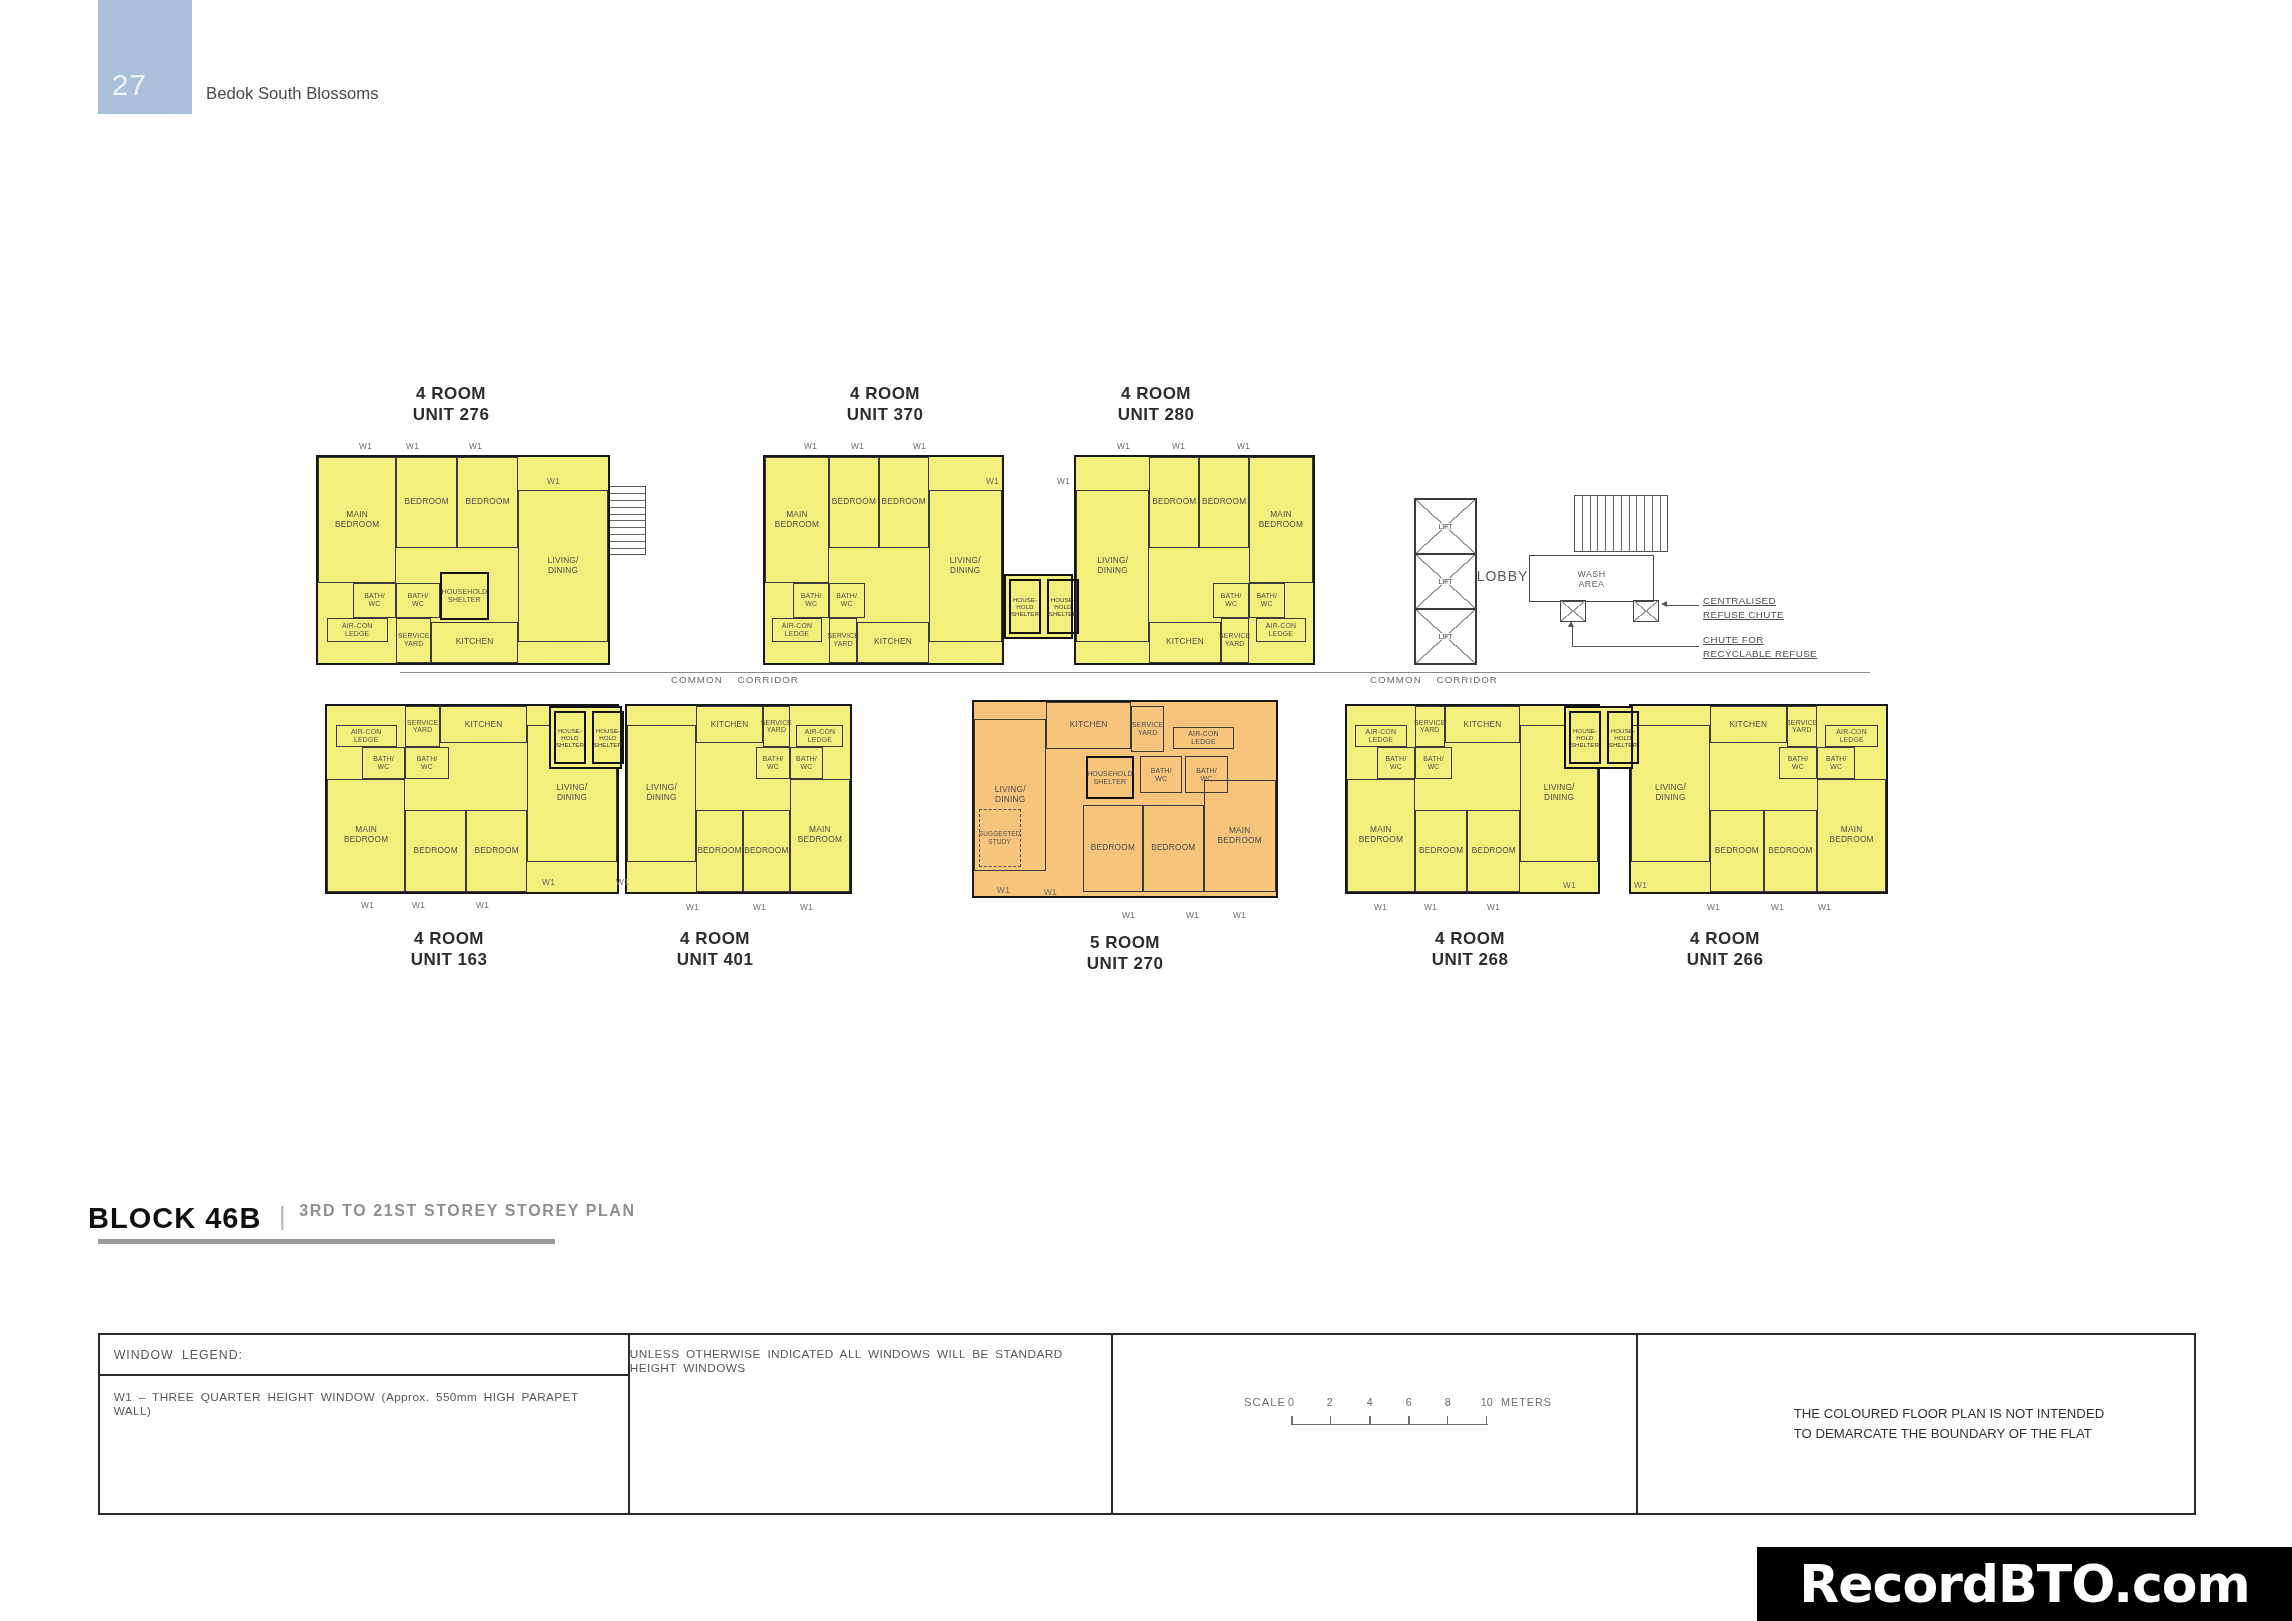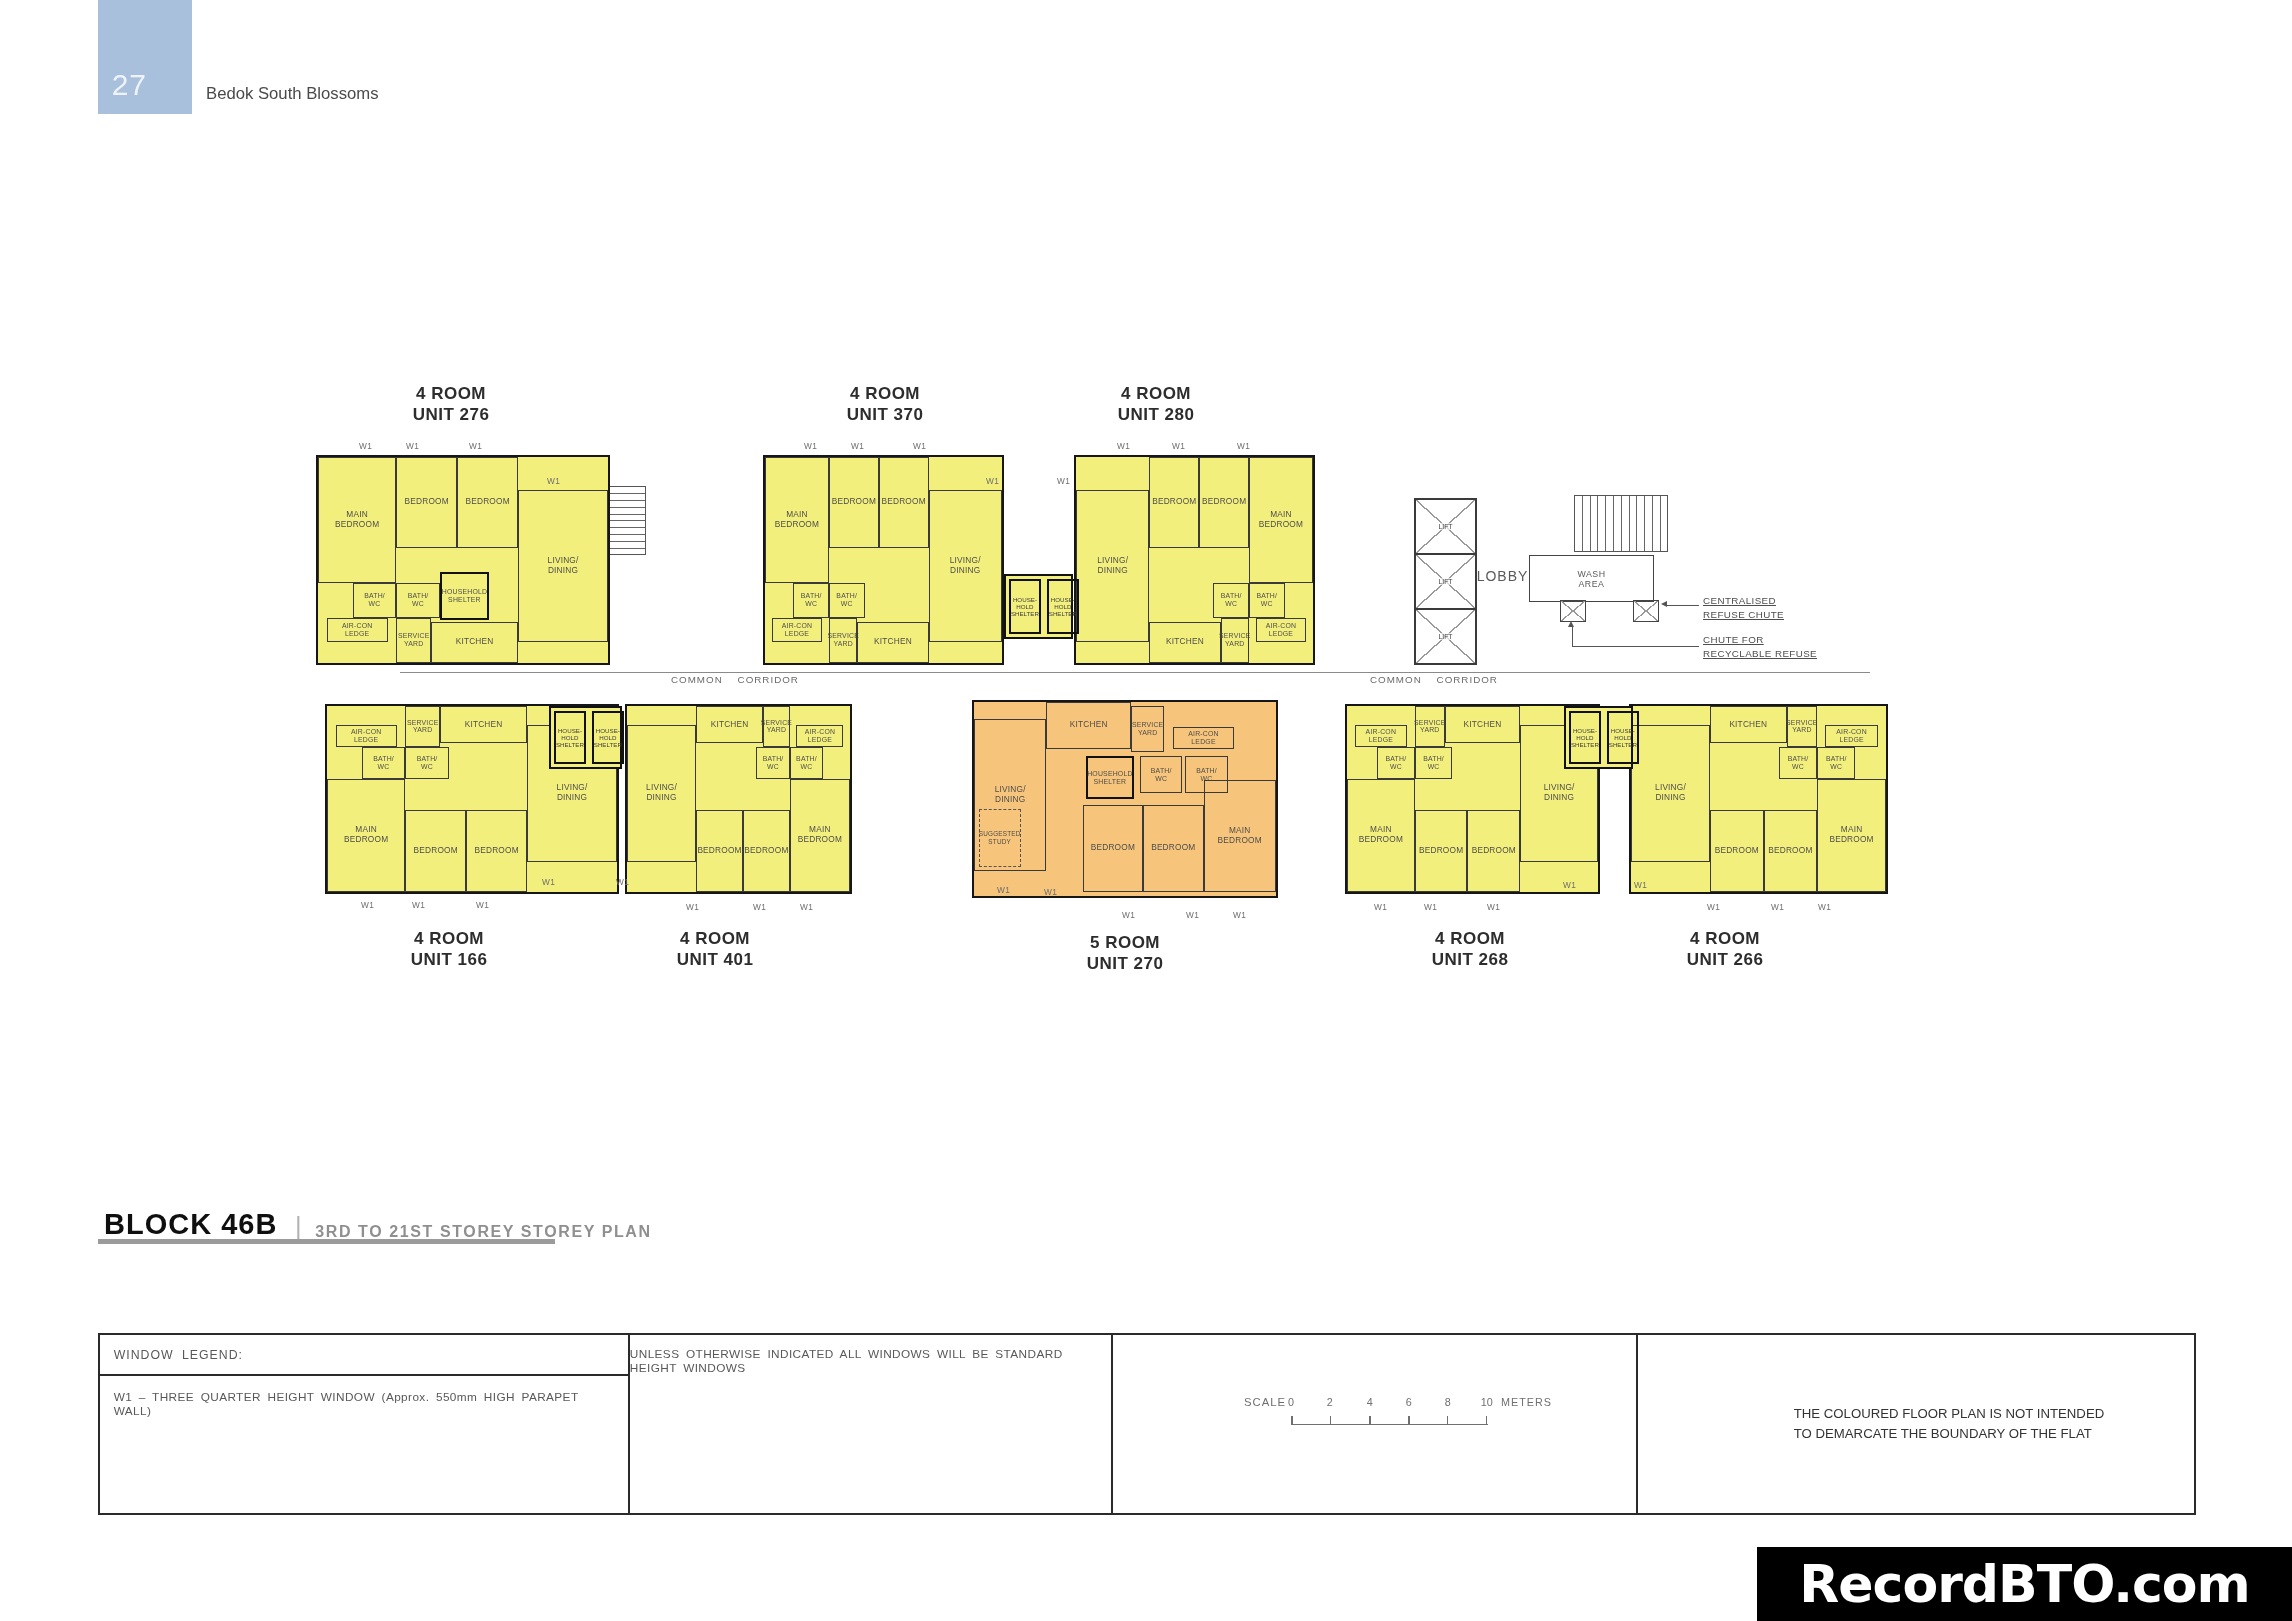--- a/index.html
+++ b/index.html
@@ -65,21 +65,21 @@
   #ann-recycle-vline{position:absolute;left:1572px;top:625px;height:20.6px;border-left:1px solid #555;}
   #ann-refuse-arrow{position:absolute;left:1658px;top:601px;width:0;height:0;border:3.9px solid transparent;border-right:6.9px solid #555;}
   #ann-recycle-arrow{position:absolute;left:1568px;top:618px;width:0;height:0;border:3.9px solid transparent;border-bottom:6.9px solid #555;}
 
   #corridor-line{position:absolute;left:400px;top:672px;width:1470px;border-top:1px solid #8a8a8a;}
   .corridor-label{position:absolute;font-size:9.8px;color:#6a6a6a;white-space:pre;letter-spacing:1px;}
   #corridor-label-left{left:671px;top:674px;}
   #corridor-label-right{left:1370px;top:674px;}
 
   
-  #title-block{position:absolute;left:104px;top:1202px;height:39px;display:flex;align-items:flex-end;}
+  #title-block{position:absolute;left:88px;top:1202px;height:39px;display:flex;align-items:flex-start;}
   #block-title{font-size:29px;font-weight:800;color:#0f0f0f;letter-spacing:1px;}
   #title-divider{font-size:25.5px;color:#b3b3b3;margin:0 13.7px 0 17.6px;font-weight:400;}
   #storey-subtitle{font-size:16px;font-weight:700;color:#8f8f8f;letter-spacing:1.6px;}
   #title-underline{position:absolute;left:98px;top:1239px;width:457px;height:4.9px;background:#9b9b9b;}
 
   
   #legend{position:absolute;left:98px;top:1333px;width:2098px;height:182px;border:2px solid #2a2a2a;box-sizing:border-box;}
   .lg-cell{position:absolute;top:0;height:100%;box-sizing:border-box;}
   #lg-c1{left:0;width:530px;border-right:2px solid #2a2a2a;}
   #lg-c2{left:518px;width:495px;border-right:2px solid #2a2a2a;}
@@ -303,21 +303,21 @@
         <div class="room" style="left: 48%; top: 56%; width: 21%; height: 44%;">
           <span>BEDROOM</span>
         </div>
         <div class="room" style="left: 69%; top: 10%; width: 31%; height: 74%;">
           <span>LIVING/
 DINING</span>
         </div>
       </div>
       <div class="unit-label" style="left: 356px; top: 929px;">
         <div>4 ROOM</div>
-        <div>UNIT 166</div>
+        <div>UNIT 163</div>
       </div>
       <div class="unit u-yellow" style="left: 625px; top: 704px; width: 227px; height: 190px;">
         <div class="room" style="left: 31%; top: 0%; width: 30%; height: 20%;">
           <span>KITCHEN</span>
         </div>
         <div class="room small" style="left: 61%; top: 0%; width: 12%; height: 22%;">
           <span>SERVICE
 YARD</span>
         </div>
         <div class="room small" style="left: 76%; top: 10%; width: 21%; height: 12%;">

